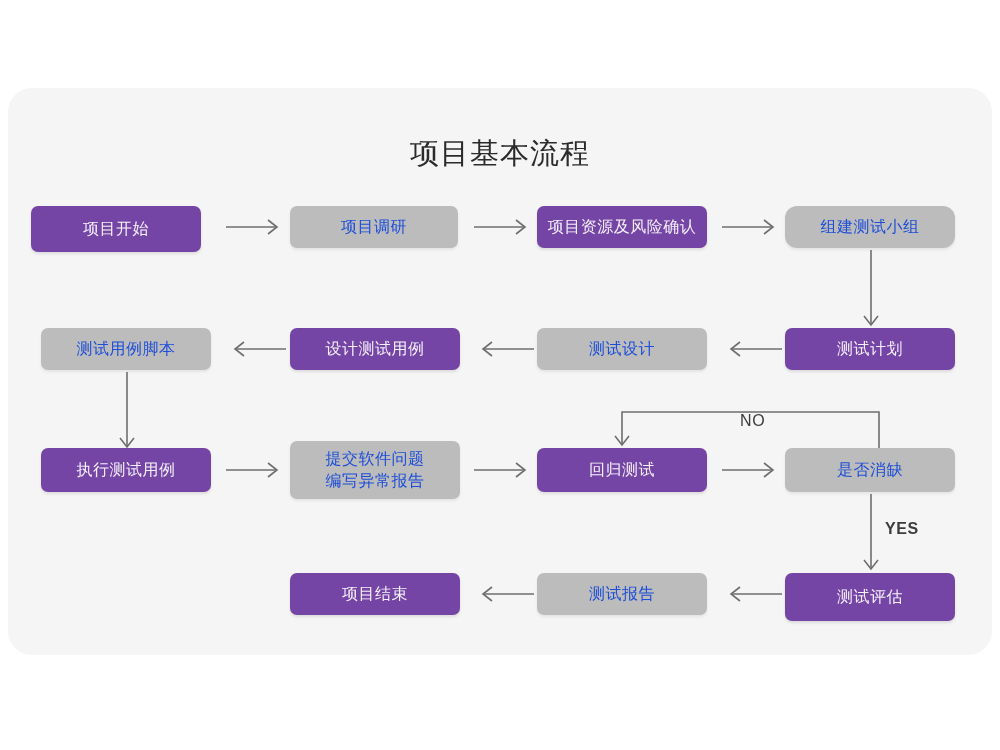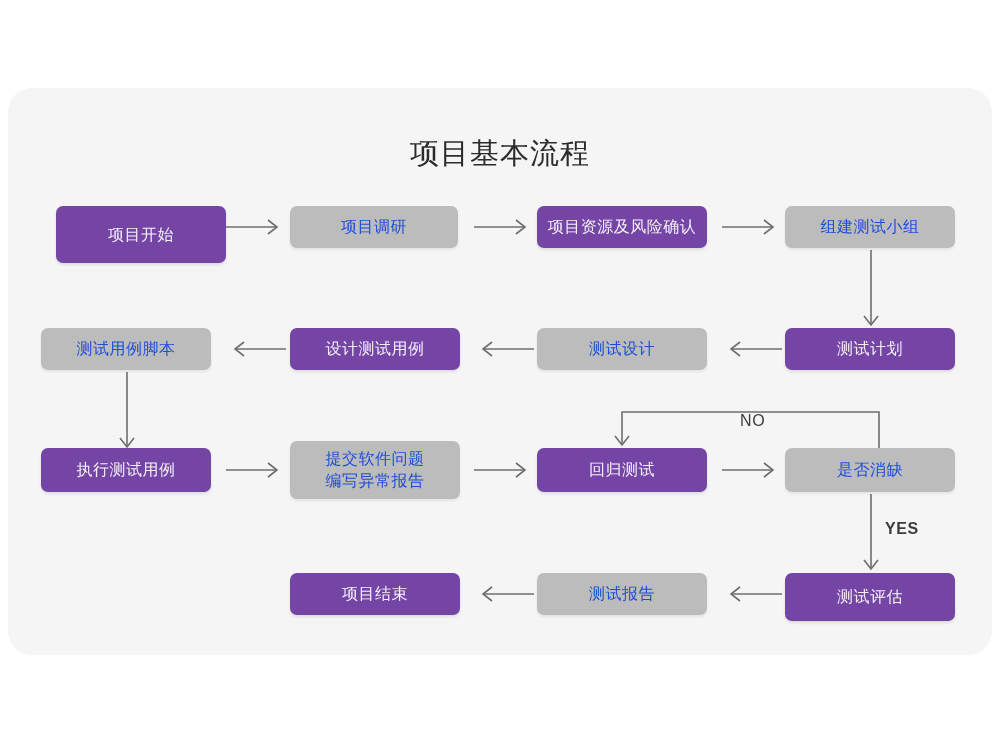--- a/index.html
+++ b/index.html
@@ -71,21 +71,21 @@
     letter-spacing: 0.6px;
   }
 </style>
 </head>
 <body>
 
 <div id="flow-card">
 
   <div id="chart-title">项目基本流程</div>
 
-  <div class="node purple" style="left:48px; top:118px; width:170px; height:57px;">项目开始</div>
+  <div class="node purple" style="left:23px; top:118px; width:170px; height:46px;">项目开始</div>
 
   <div class="conn" style="left:218px; top:128px; width:60px; height:22px;">
     <svg width="60" height="22" viewBox="0 0 60 22">
       <line x1="0" y1="11" x2="50" y2="11" stroke="#6E6E6E" stroke-width="1.6"></line>
       <polyline points="42,4 51,11 42,18" fill="none" stroke="#6E6E6E" stroke-width="1.6"></polyline>
     </svg>
   </div>
 
   <div class="node gray" style="left:282px; top:118px; width:168px; height:42px;">项目调研</div>
 
@@ -98,21 +98,21 @@
 
   <div class="node purple" style="left:529px; top:118px; width:170px; height:42px;">项目资源及风险确认</div>
 
   <div class="conn" style="left:714px; top:128px; width:60px; height:22px;">
     <svg width="60" height="22" viewBox="0 0 60 22">
       <line x1="0" y1="11" x2="50" y2="11" stroke="#6E6E6E" stroke-width="1.6"></line>
       <polyline points="42,4 51,11 42,18" fill="none" stroke="#6E6E6E" stroke-width="1.6"></polyline>
     </svg>
   </div>
 
-  <div class="node gray" style="left:777px; top:118px; width:170px; height:42px;">组建测试小组</div>
+  <div class="node gray" style="left:777px; top:118px; width:170px; height:42px;border-radius:12px;">组建测试小组</div>
 
   <div class="conn" style="left:852px; top:162px; width:22px; height:84px;">
     <svg width="22" height="84" viewBox="0 0 22 84">
       <line x1="11" y1="0" x2="11" y2="74" stroke="#6E6E6E" stroke-width="1.6"></line>
       <polyline points="4,66 11,75 18,66" fill="none" stroke="#6E6E6E" stroke-width="1.6"></polyline>
     </svg>
   </div>
 
   <div class="node gray" style="left:33px; top:240px; width:170px; height:42px;">测试用例脚本</div>
 

